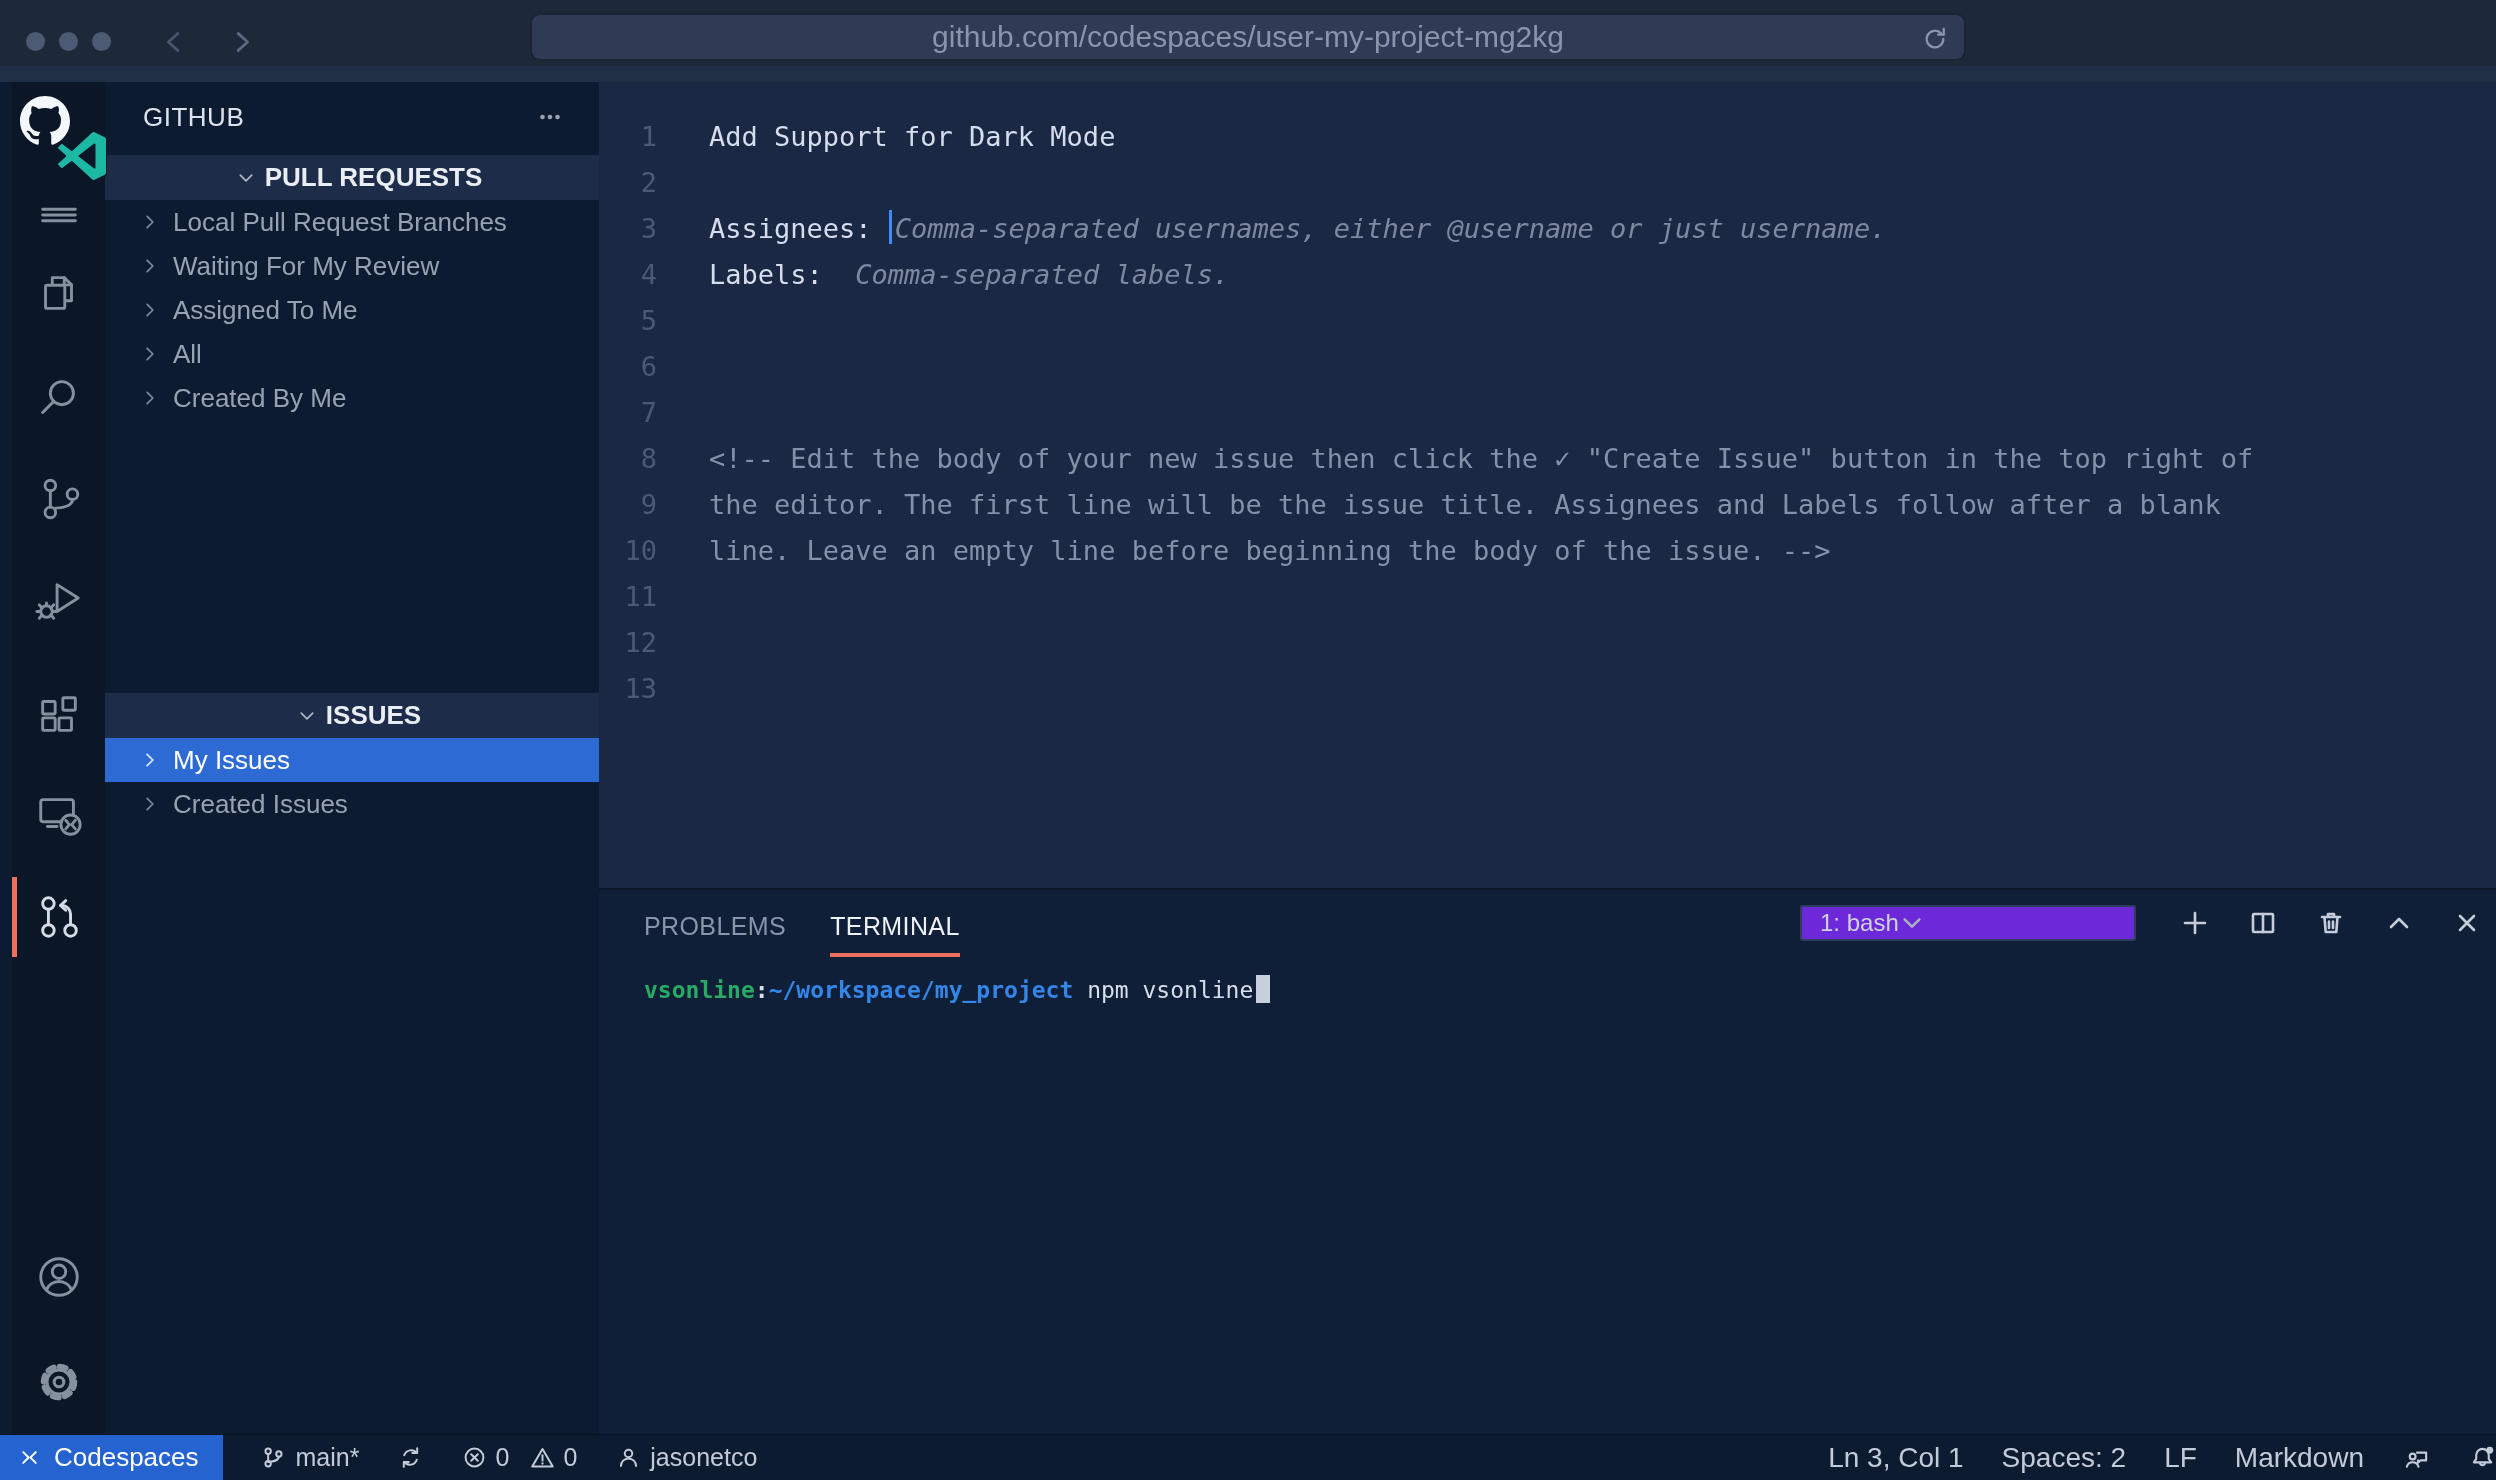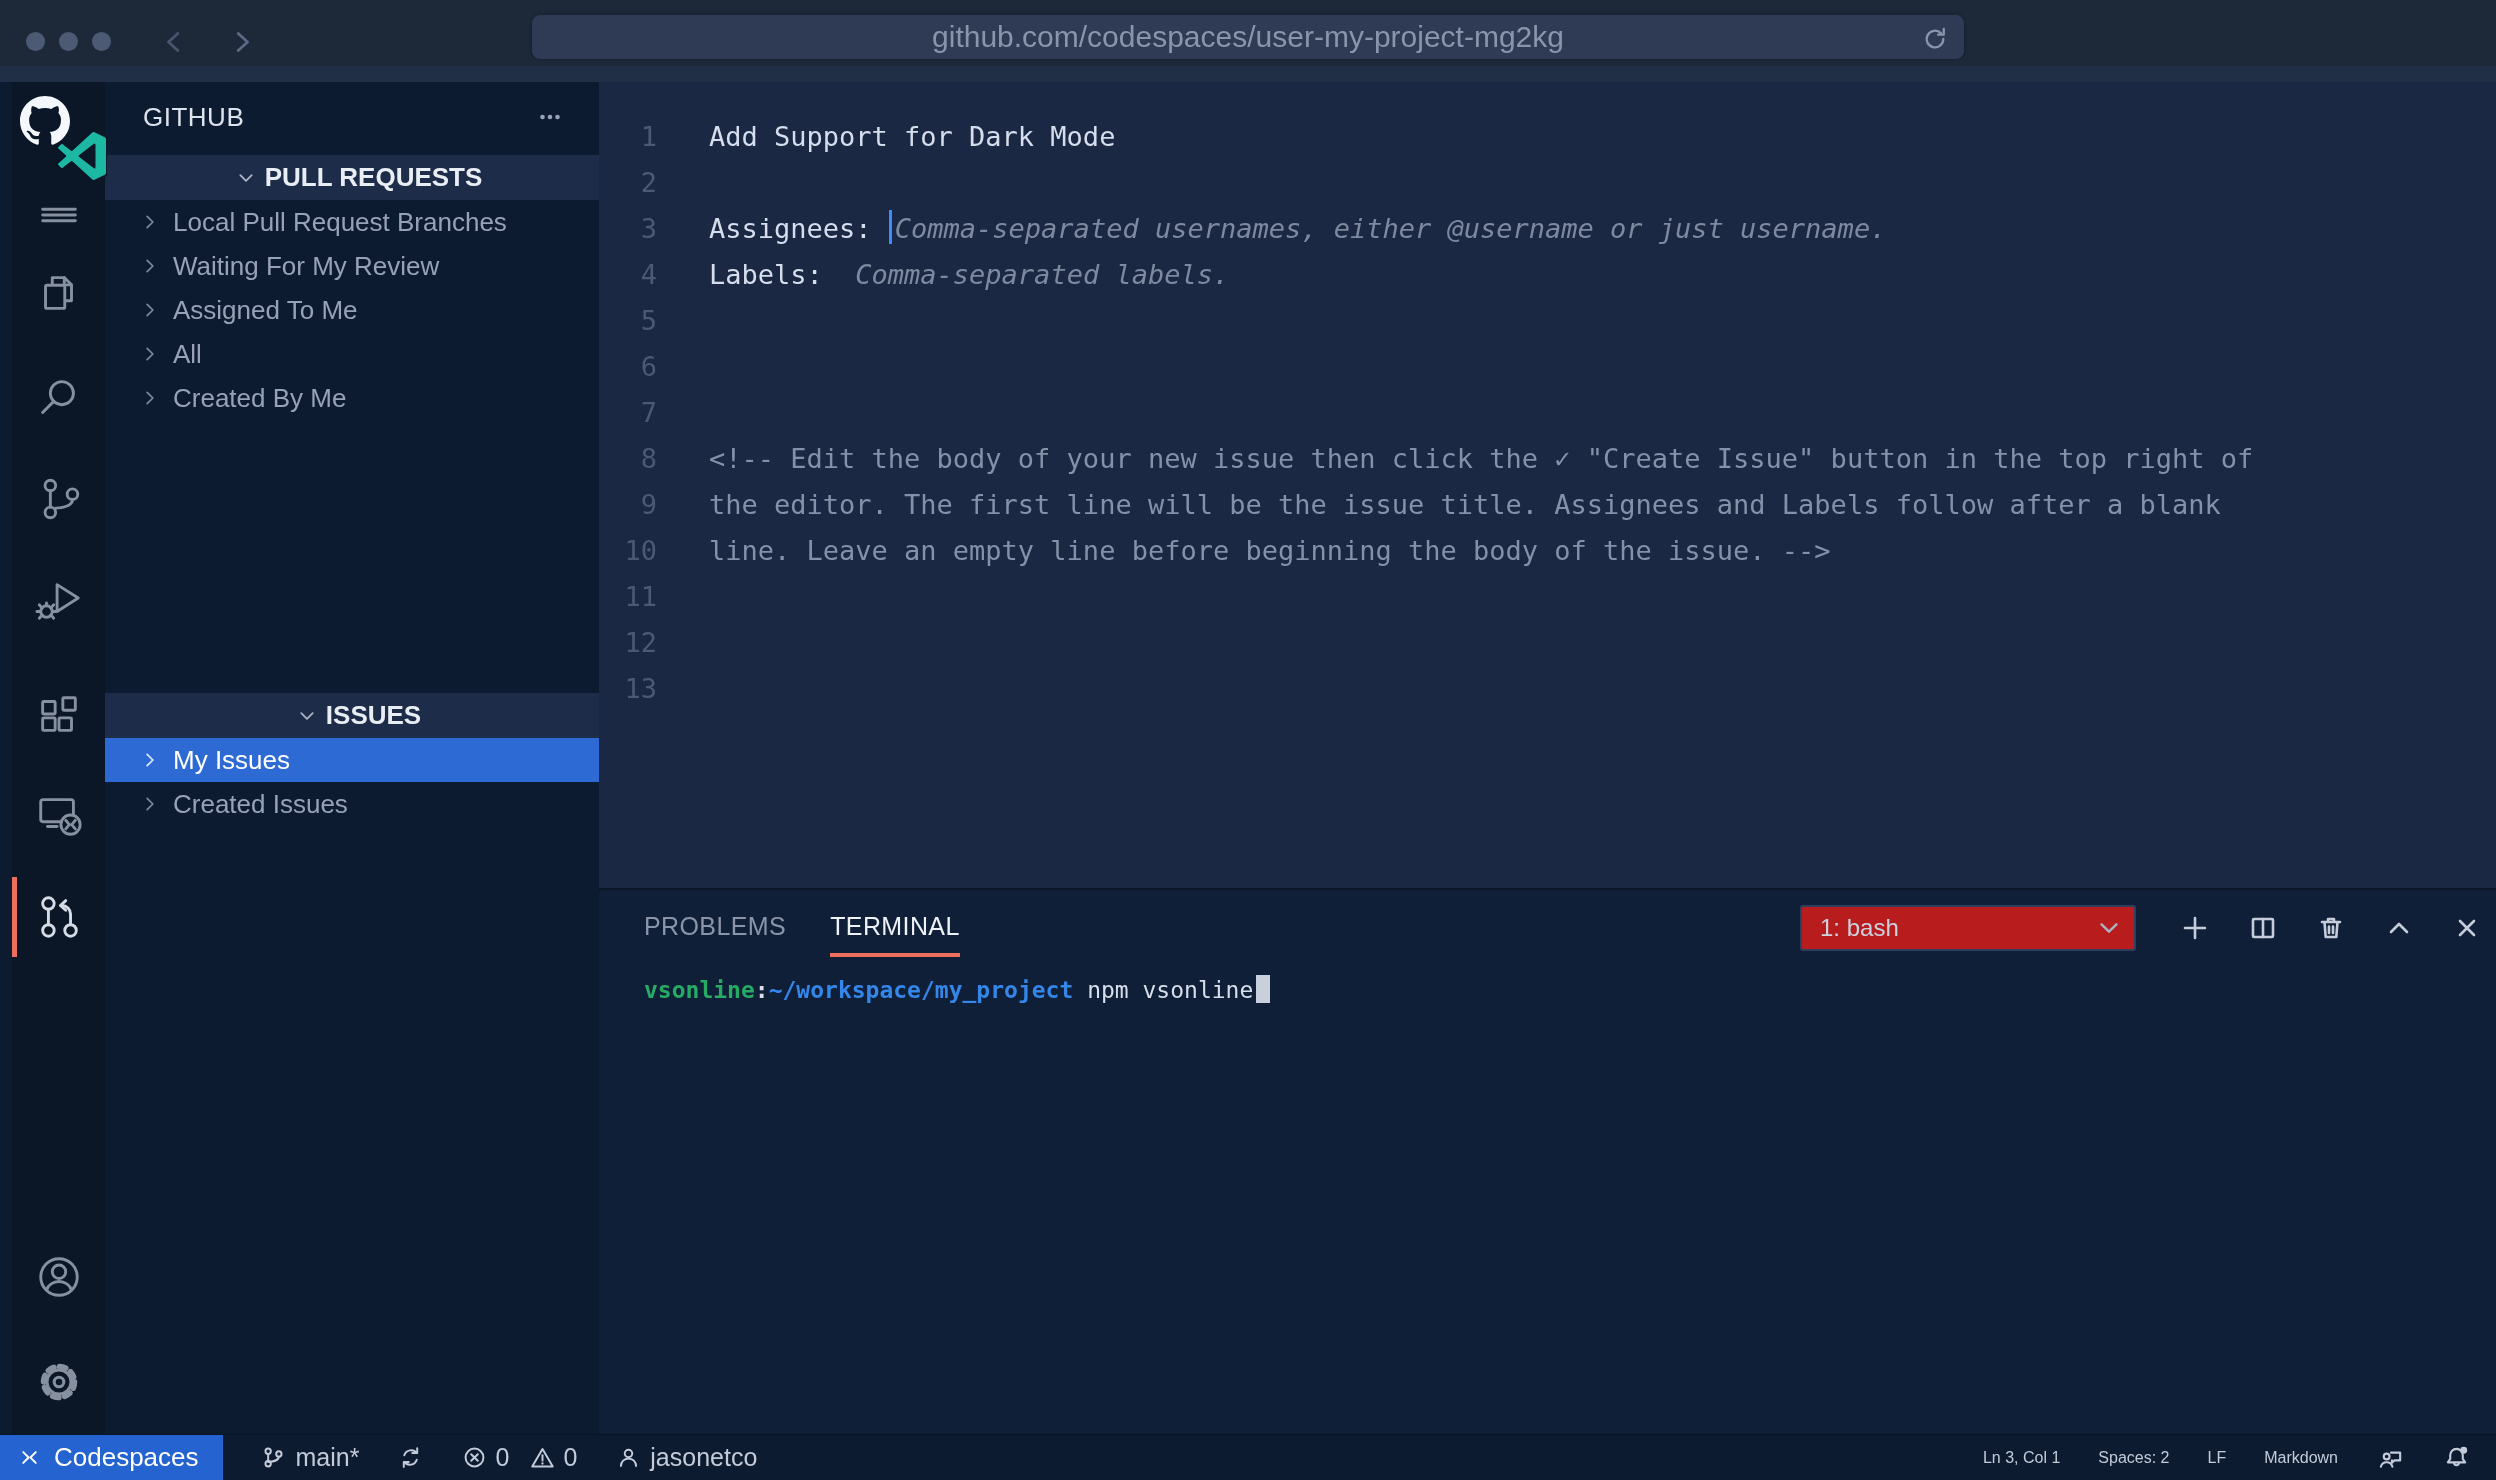--- a/index.html
+++ b/index.html
@@ -86,36 +86,36 @@
   .ptab.active{color:#eef2f7;border-bottom-color:var(--accent_salmon);}
   .terminal{margin:18px 0 0 45px;font-family:"DejaVu Sans Mono",monospace;font-size:23px;white-space:pre;}
   .t-user{color:var(--terminal_green);font-weight:bold;}
   .t-sep{color:#d8dfeb;font-weight:bold;}
   .t-path{color:var(--terminal_blue);font-weight:bold;}
   .t-cmd{color:#d8dfeb;}
   .tcursor{display:inline-block;width:14px;height:28px;background:#c9d0dd;vertical-align:-5px;margin-left:3px;}
   .panel-controls{position:absolute;top:15px;right:26px;display:flex;align-items:center;gap:38px;color:#c6cdda;}
   .panel-controls .i{width:30px;height:30px;}
   .panel-controls .i svg{width:28px;height:28px;}
-  .shell-select{width:336px;height:46px;box-sizing:border-box;display:flex;align-items:center;justify-content:space-between;
-    padding:0 12px 0 18px;font-size:24px;color:#ccd3e0;background:#b91c1c;border:2px solid #2f3e5c;border-radius:3px;margin-right:6px;}
+  .shell-select{width:336px;height:36px;box-sizing:border-box;display:flex;align-items:center;justify-content:flex-start;
+    padding:0 12px 0 18px;font-size:24px;color:#ccd3e0;background:#6d28d9;border:2px solid #2f3e5c;border-radius:3px;margin-right:6px;}
   .shell-select .i{width:26px;height:26px;color:#aab3c4;}
 
   
   .statusbar{position:absolute;left:0;top:1434px;width:2496px;height:46px;background:var(--status_bar);
     border-top:1px solid #0a1424;display:flex;align-items:center;font-size:25px;color:#c3cbd9;box-sizing:border-box;}
   .sb-left{display:flex;align-items:center;height:100%;gap:38px;}
   .sb-badge{height:100%;display:flex;align-items:center;gap:12px;background:var(--badge_blue);color:#ffffff;
     padding:0 24px 0 16px;font-size:26px;}
   .sb-item{display:flex;align-items:center;gap:9px;}
   .sb-item .i, .sb-badge .i{width:26px;height:26px;}
   .sb-item .i svg, .sb-badge .i svg{width:25px;height:25px;stroke-width:2.2;}
   .diag{display:flex;align-items:center;gap:20px;}
   .diag .pair{display:flex;align-items:center;gap:8px;}
-  .sb-right{margin-left:auto;display:flex;align-items:center;gap:38px;padding-right:26px;font-size:16px;}
+  .sb-right{margin-left:auto;display:flex;align-items:center;gap:38px;font-size:28px;}
   .sb-right .i{width:28px;height:28px;}
   .sb-right .i svg{width:27px;height:27px;stroke-width:2.2;}
 </style>
 </head>
 <body>
 
 <div class="titlebar">
   <div class="dots">
     <div class="dot"></div>
     <div class="dot"></div>

